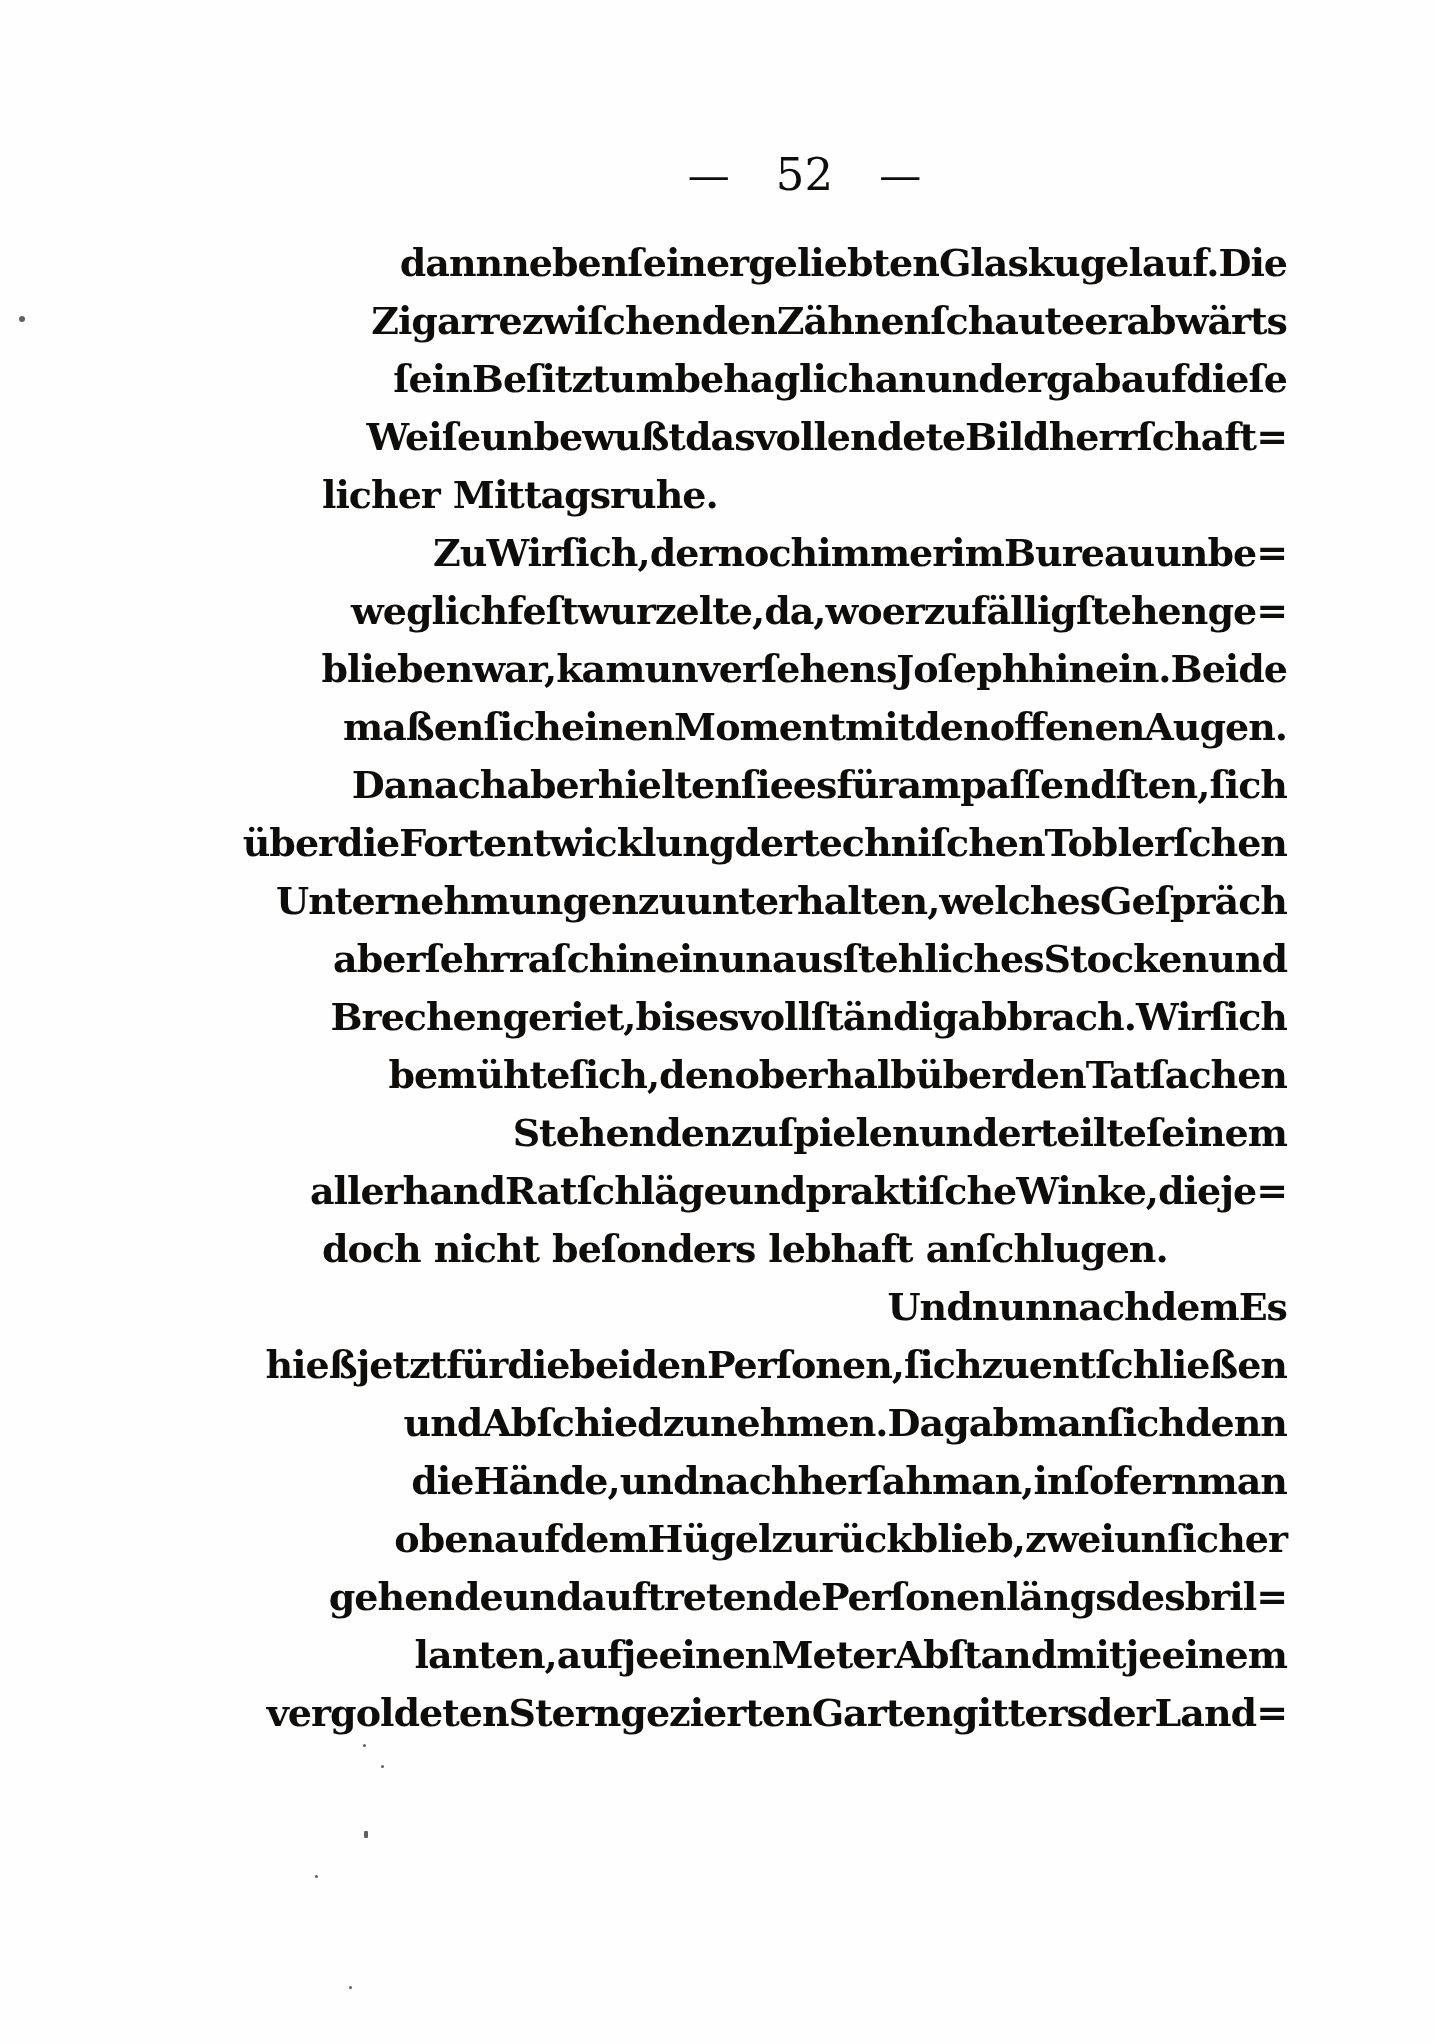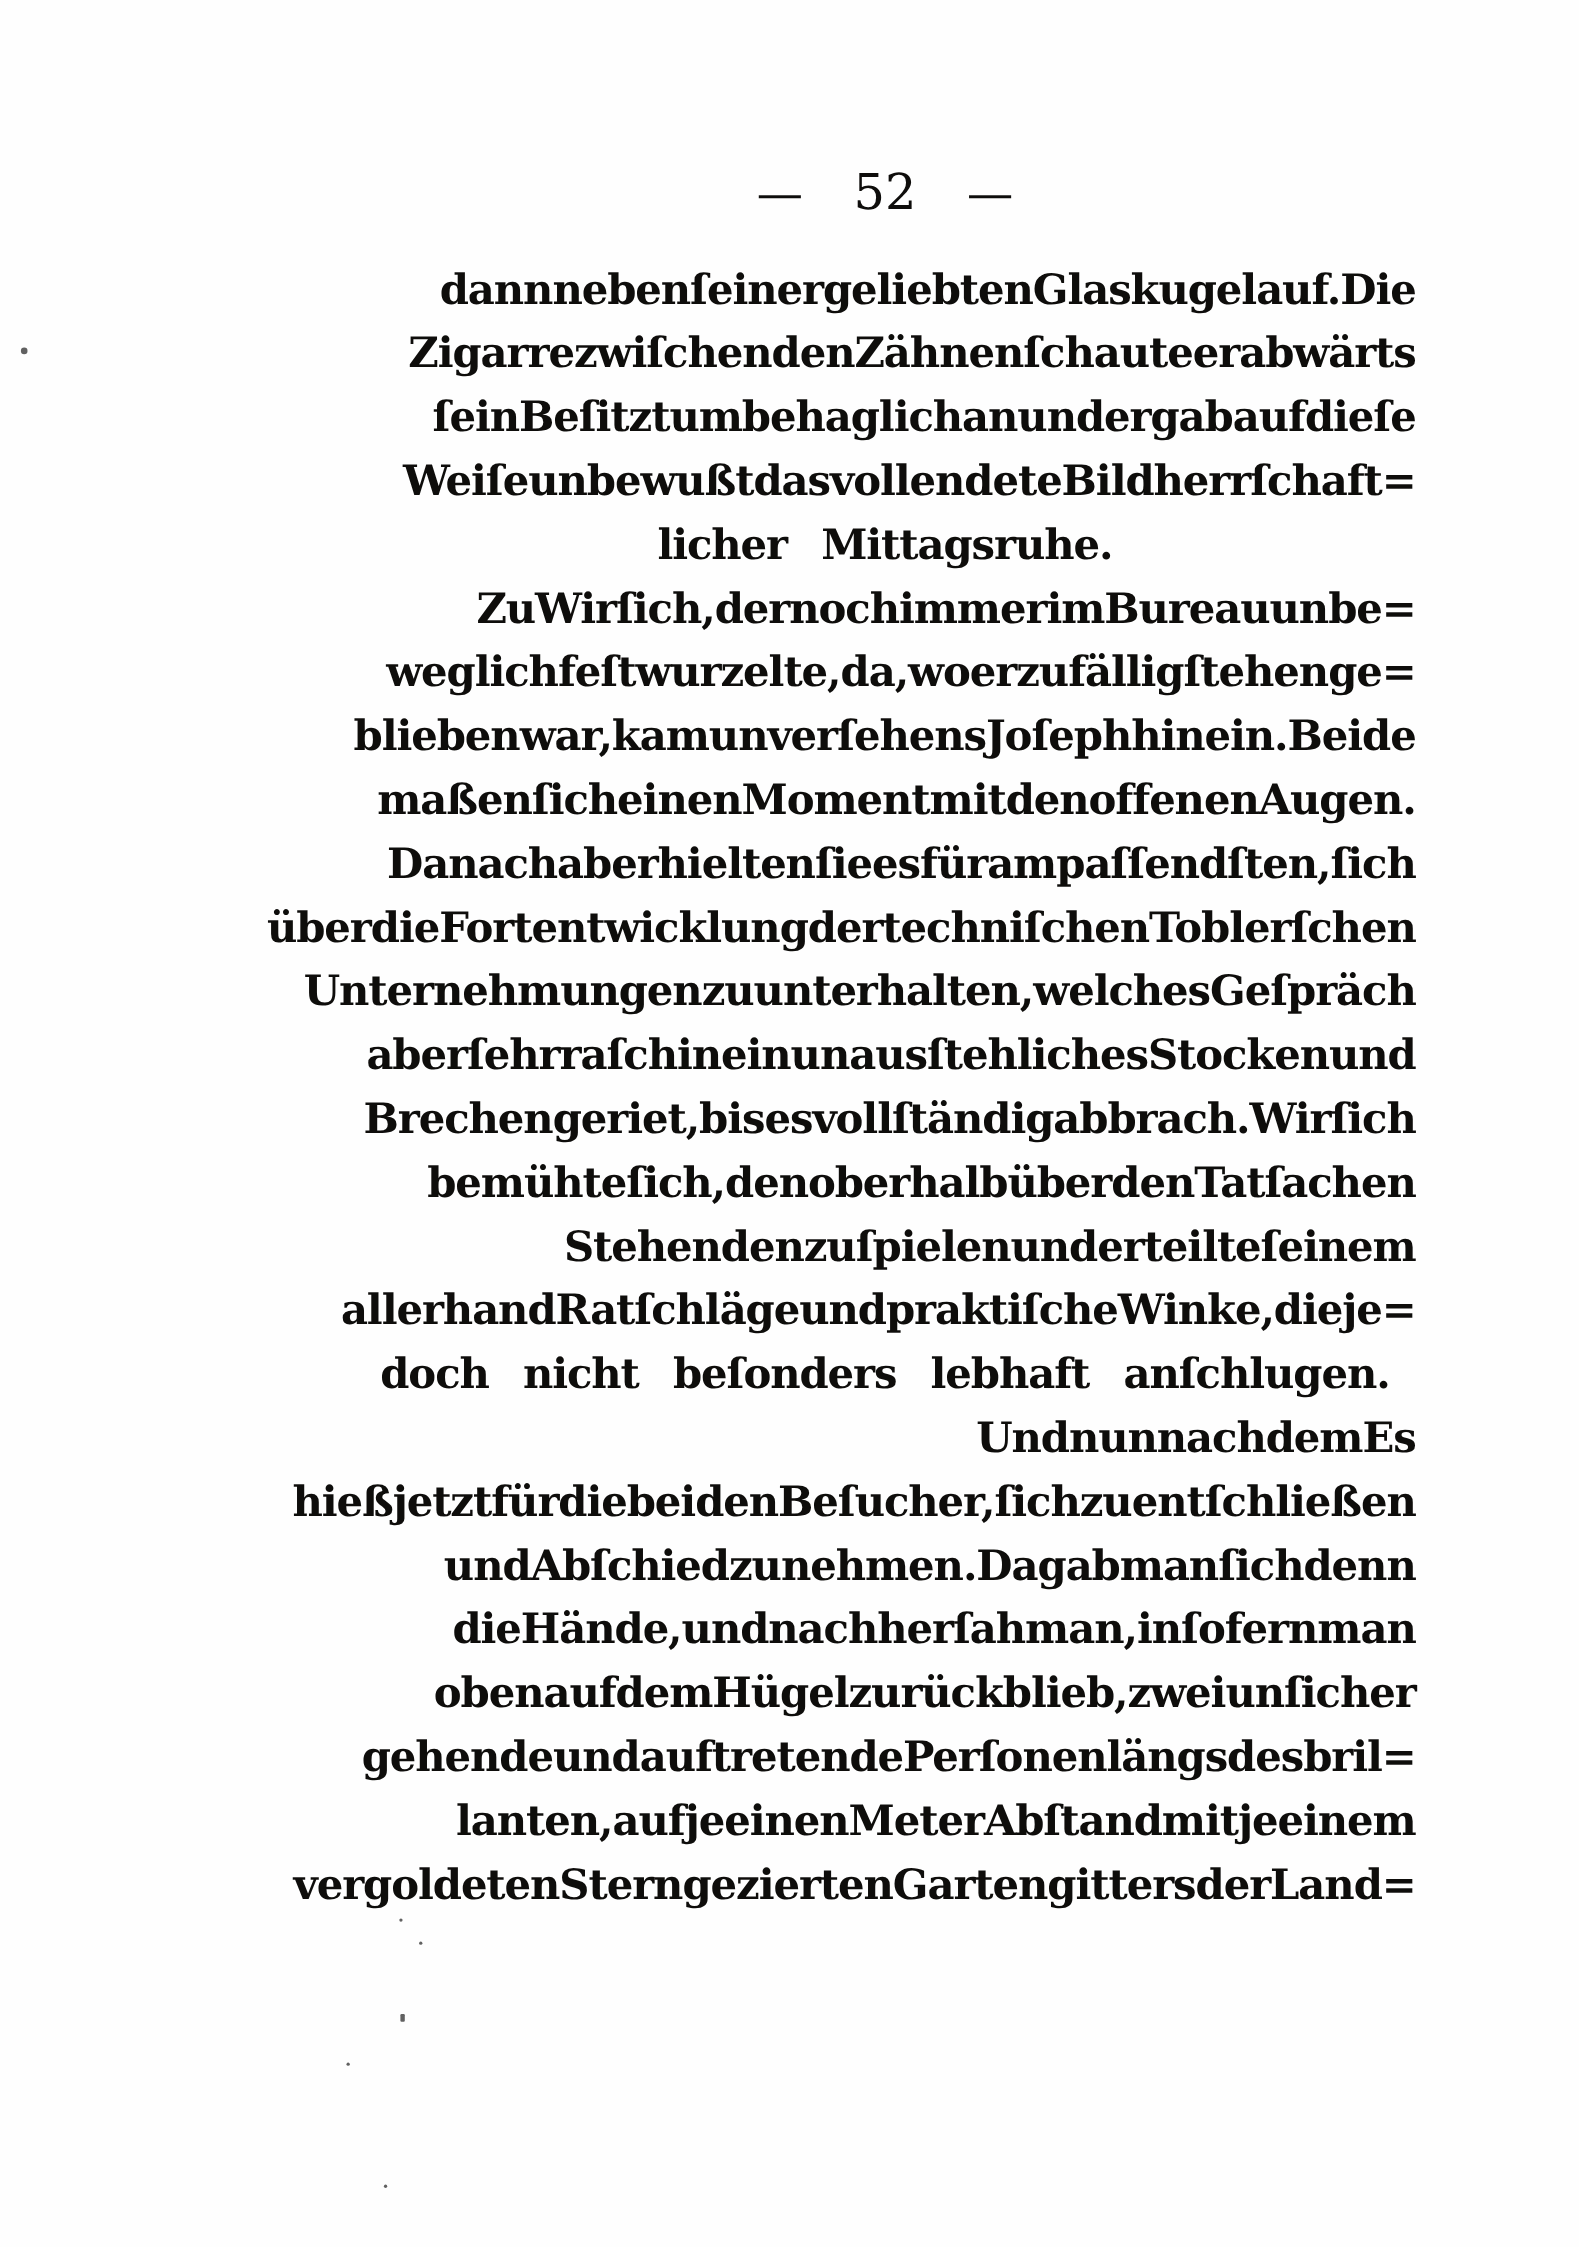--- a/index.html
+++ b/index.html
@@ -41,22 +41,22 @@
     display: flex;
     justify-content: flex-end;
     height: 58px;
     line-height: 58px;
     font-size: 38px;
     font-weight: bold;
     letter-spacing: -1px;
     white-space: nowrap;
   }
   .line.no-justify {
-    justify-content: center;
-    gap: 31px;
+    justify-content: flex-start;
+    gap: 13px;
   }
   .line.indent {
     padding-left: 80px;
   }
   .speck {
     position: absolute;
     background: #3a3a3a;
     border-radius: 50%;
     opacity: 0.8;
   }
@@ -236,21 +236,21 @@
         <span>nach</span>
         <span>dem</span>
         <span>Es</span>
       </div>
       <div class="line">
         <span>hieß</span>
         <span>jetzt</span>
         <span>für</span>
         <span>die</span>
         <span>beiden</span>
-        <span>Beſucher,</span>
+        <span>Perſonen,</span>
         <span>ſich</span>
         <span>zu</span>
         <span>entſchließen</span>
       </div>
       <div class="line">
         <span>und</span>
         <span>Abſchied</span>
         <span>zu</span>
         <span>nehmen.</span>
         <span>Da</span>

